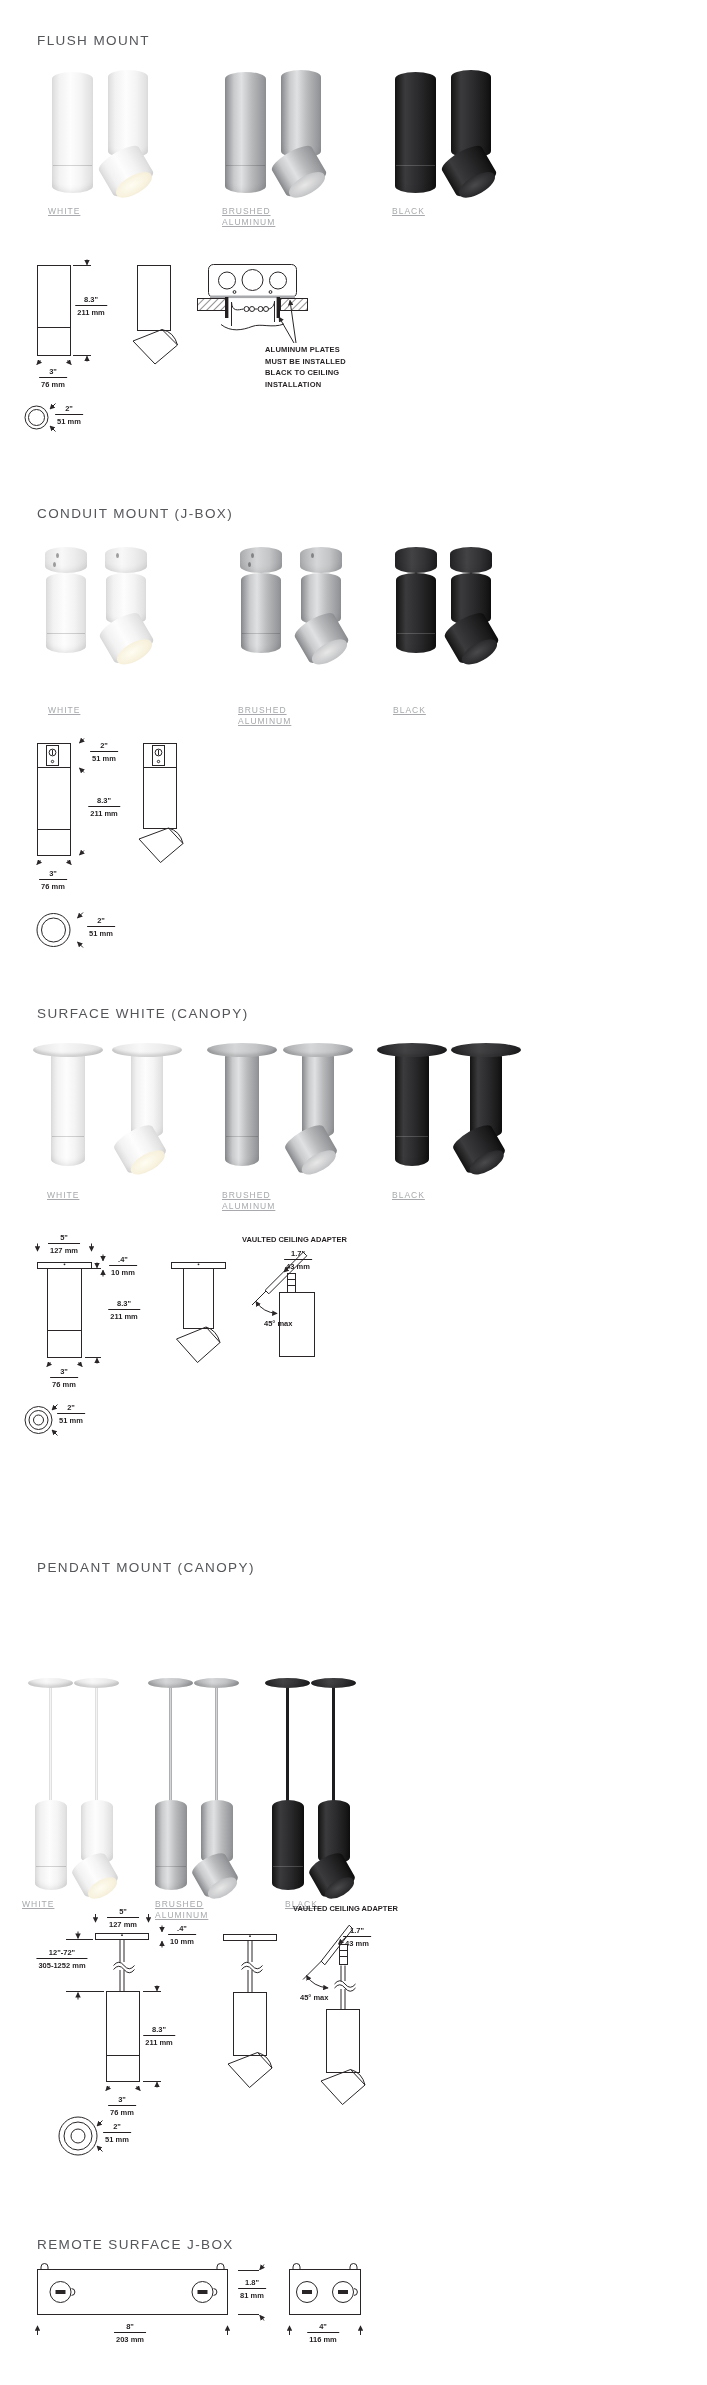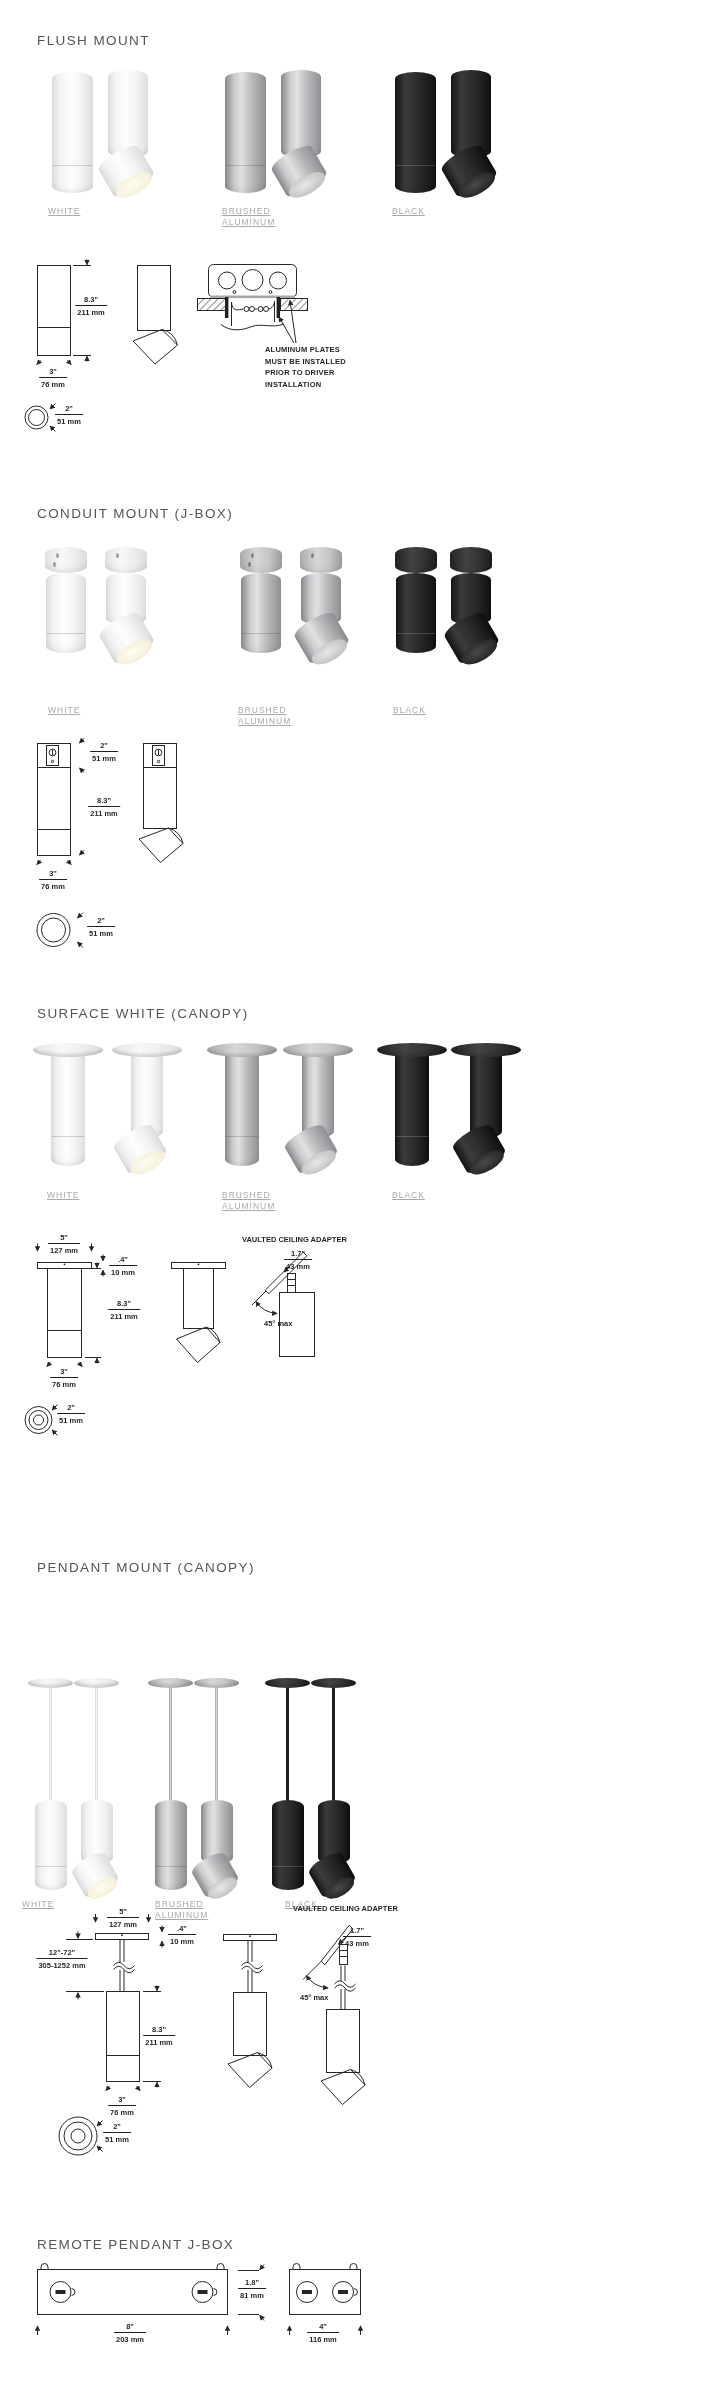--- a/index.html
+++ b/index.html
@@ -305,21 +305,21 @@
         <span class="mm">76 mm</span>
       </div>
   <div class="dim" style="left:69px;top:404px">
         <span class="in">2"</span>
         <span class="mm">51 mm</span>
       </div>
 
   <div class="note" style="left:265px;top:344px">
     <span>ALUMINUM PLATES</span>
     <span>MUST BE INSTALLED</span>
-    <span>PRIOR TO DRIVER</span>
+    <span>BLACK TO CEILING</span>
     <span>INSTALLATION</span>
   </div>
 </section>
 
 <section class="sec">
   <h2 class="sec-title" style="top:506px">CONDUIT MOUNT (J-BOX)</h2>
 
   <div class="prod" style="left:45px;top:547px">
     <div class="cyl cap-w" style="left:0;top:0;width:42px;height:26px">
           <i class="dot" style="left:11px;top:6px"></i>
@@ -573,21 +573,21 @@
         <span class="mm">51 mm</span>
       </div>
   <div class="dim" style="left:357px;top:1926px">
         <span class="in">1.7"</span>
         <span class="mm">43 mm</span>
       </div>
   <div class="tilt" style="left:300px;top:1993px">45° max</div>
 </section>
 
 <section class="sec">
-  <h2 class="sec-title" style="top:2237px">REMOTE PENDANT J-BOX</h2>
+  <h2 class="sec-title" style="top:2237px">REMOTE SURFACE J-BOX</h2>
   <div class="dim" style="left:252px;top:2278px">
         <span class="in">1.8"</span>
         <span class="mm">81 mm</span>
       </div>
   <div class="dim" style="left:130px;top:2322px">
         <span class="in">8"</span>
         <span class="mm">203 mm</span>
       </div>
   <div class="dim" style="left:323px;top:2322px">
         <span class="in">4"</span>

